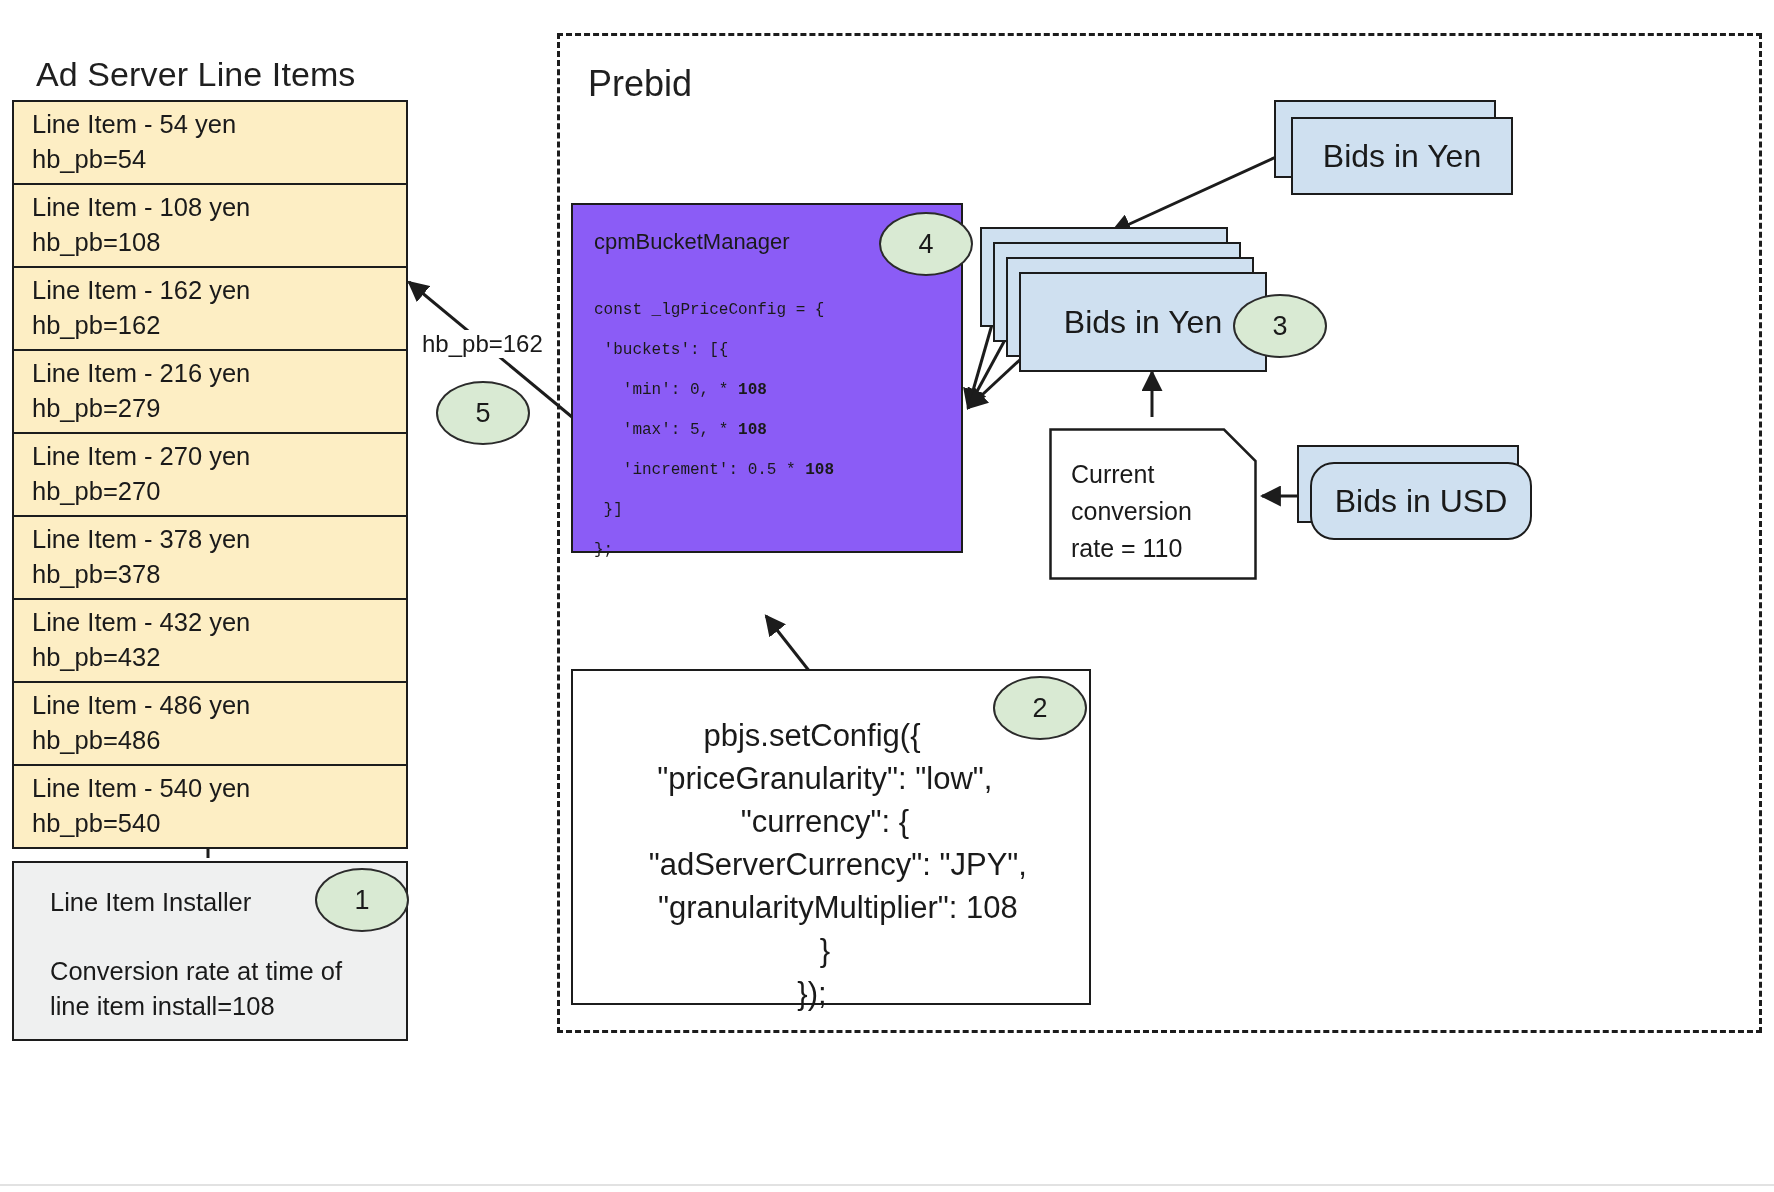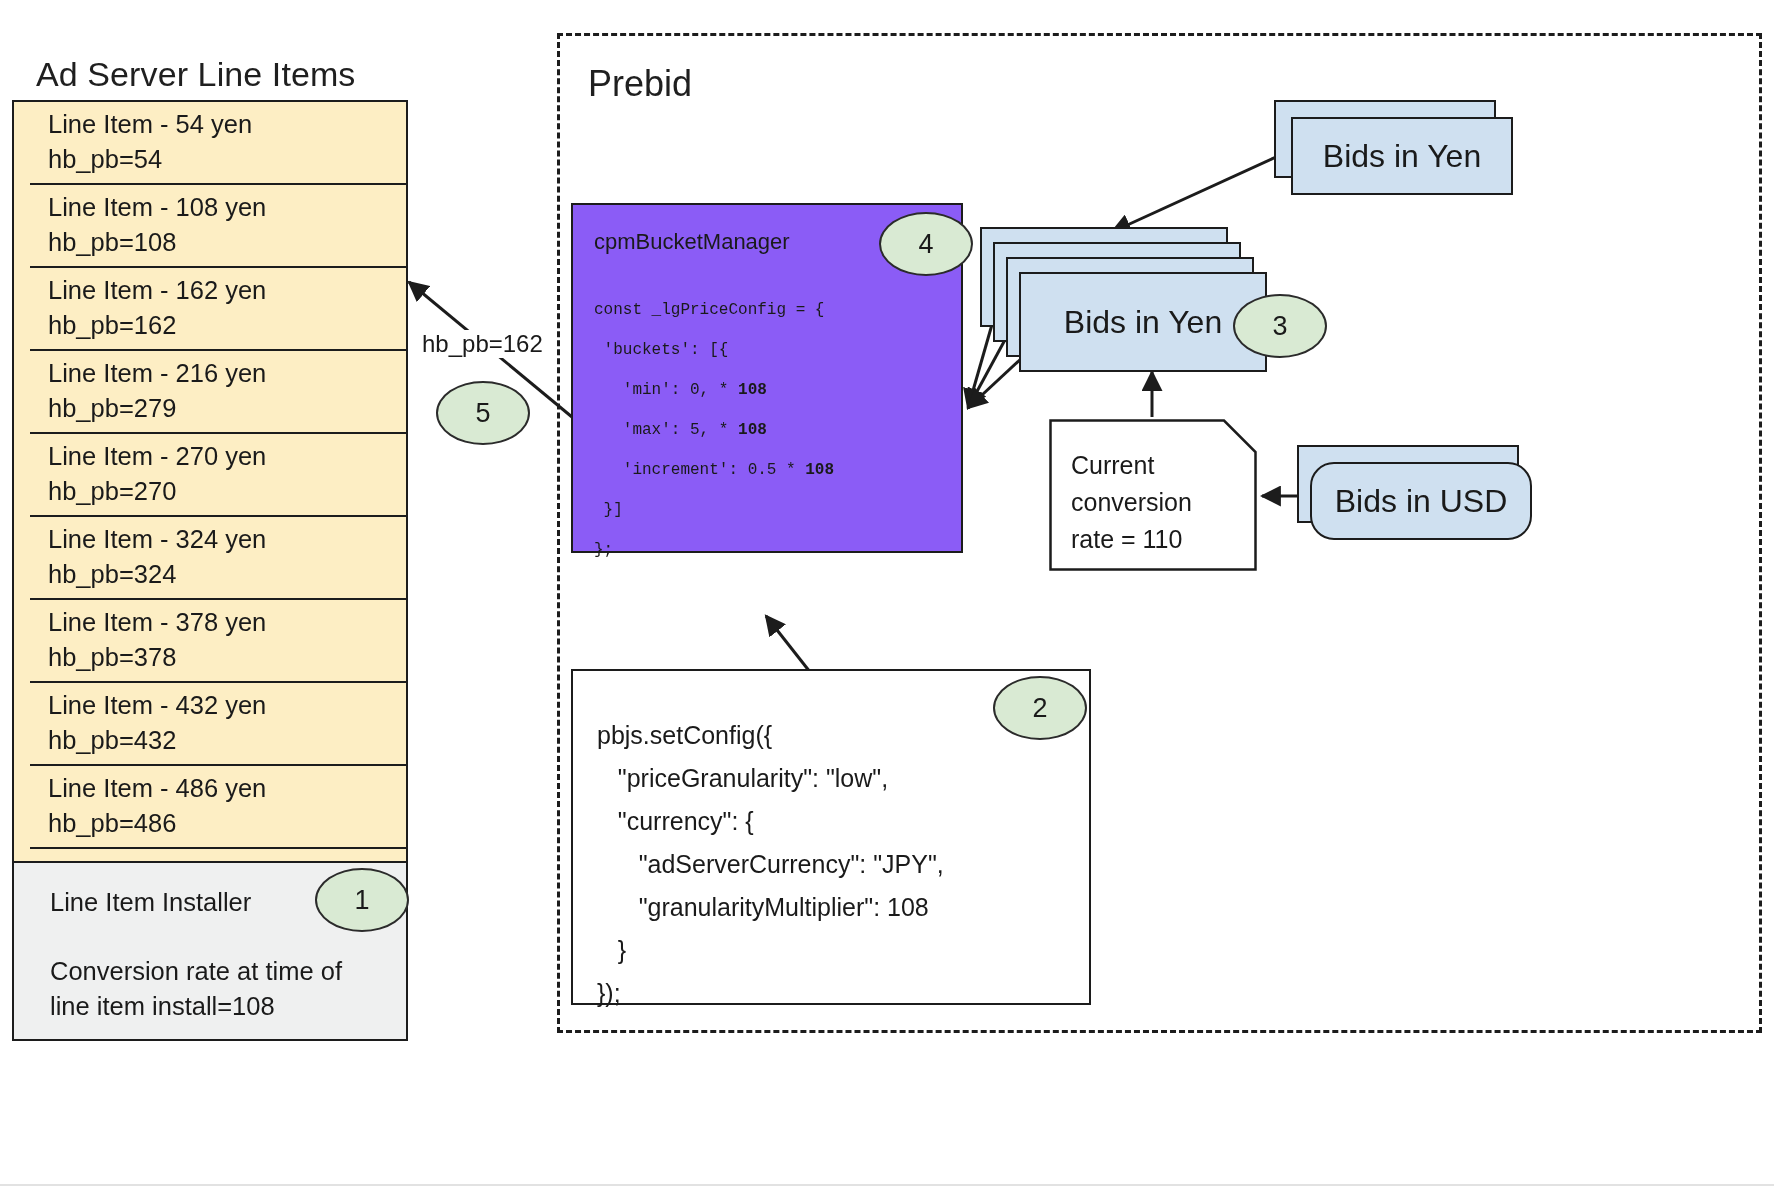--- a/index.html
+++ b/index.html
@@ -7,21 +7,21 @@
        font-family:"Liberation Sans",sans-serif;color:#1a1a1a;}
   #stage{position:absolute;left:0;top:0;width:1774px;height:1192px;}
   svg.layer{position:absolute;left:0;top:0;width:1774px;height:1192px;overflow:visible;pointer-events:none;}
 
   .abs{position:absolute;box-sizing:border-box;}
 
   
   #ad-server-title{left:36px;top:55px;font-size:34px;color:#1f1f1f;letter-spacing:.1px;}
 
   #line-items{left:12px;top:100px;width:396px;border:2.5px solid #1c1c1c;background:#fdeec4;}
-  .li-row{border-bottom:2.5px solid #1c1c1c;padding:5px 0 6px 18px;margin-left:16px;}
+  .li-row{border-bottom:2.5px solid #1c1c1c;padding:5px 0 6px 18px;}
   .li-row:last-child{border-bottom:none;}
   .li-line{font-size:25.5px;line-height:35px;white-space:nowrap;}
 
   #installer-box{left:12px;top:861px;width:396px;height:180px;background:#eff0f0;
                  border:2.5px solid #1c1c1c;padding:22px 18px 0 36px;}
   .inst-line{font-size:25.5px;line-height:35px;}
   #inst-title{margin-bottom:34px;}
 
   
   #prebid-box{left:557px;top:33px;width:1205px;height:1000px;border:3px dashed #1c1c1c;background:transparent;}
@@ -29,21 +29,21 @@
 
   
   #cpm-box{left:571px;top:203px;width:392px;height:350px;background:#8b5cf6;border:2.5px solid #1c1c1c;padding-left:48px;}
   #cpm-title{position:absolute;left:21px;top:24px;font-size:22px;font-family:"Liberation Sans",sans-serif;}
   #cpm-code{position:absolute;left:21px;top:85px;font-family:"Liberation Mono","DejaVu Sans Mono",monospace;
             font-size:16px;line-height:40px;white-space:pre;}
   #cpm-code b{font-weight:bold;}
 
   
   #setconfig-box{left:571px;top:669px;width:520px;height:336px;background:#ffffff;border:2.5px solid #1c1c1c;}
-  #setconfig-code{position:absolute;left:24px;top:43px;font-size:25px;line-height:43px;white-space:pre;}
+  #setconfig-code{position:absolute;left:24px;top:43px;font-size:31px;line-height:43px;white-space:pre;text-align:center;}
 
   
   .card{position:absolute;background:#cfe0f0;border:2.5px solid #1c1c1c;box-sizing:border-box;}
   .card-label{position:absolute;left:0;right:0;top:50%;transform:translateY(-50%);
               text-align:center;font-size:32px;white-space:nowrap;}
 
   
   #yen-tr-a{left:1274px;top:100px;width:222px;height:78px;}
   #yen-tr-b{left:1291px;top:117px;width:222px;height:78px;}
 
@@ -51,21 +51,21 @@
   #yen-m-a{left:980px;top:227px;width:248px;height:100px;}
   #yen-m-b{left:993px;top:242px;width:248px;height:100px;}
   #yen-m-c{left:1006px;top:257px;width:248px;height:100px;}
   #yen-m-d{left:1019px;top:272px;width:248px;height:100px;}
 
   
   #usd-a{left:1297px;top:445px;width:222px;height:78px;}
   #usd-b{left:1310px;top:462px;width:222px;height:78px;border-radius:24px;}
 
   
-  #conv-note{left:1049px;top:419px;width:208px;height:187px;}
+  #conv-note{left:1049px;top:428px;width:208px;height:187px;}
   #conv-note .note-txt{position:absolute;left:22px;top:28px;font-size:25px;line-height:37px;white-space:pre;}
 
   
   .badge{position:absolute;width:90px;height:60px;border-radius:50%;background:#d9ead3;
          border:2.5px solid #2b2b2b;display:flex;align-items:center;justify-content:center;
          font-size:27px;color:#1a1a1a;}
   #badge-1{left:315px;top:868px;}
   #badge-2{left:993px;top:676px;}
   #badge-3{left:1233px;top:294px;}
   #badge-4{left:879px;top:212px;}
@@ -121,24 +121,20 @@
       <div class="li-line">Line Item - 162 yen</div>
       <div class="li-line">hb_pb=162</div>
     </div>
     <div class="li-row">
       <div class="li-line">Line Item - 216 yen</div>
       <div class="li-line">hb_pb=279</div>
     </div>
     <div class="li-row">
       <div class="li-line">Line Item - 270 yen</div>
       <div class="li-line">hb_pb=270</div>
-    </div>
-    <div class="li-row">
-      <div class="li-line">Line Item - 324 yen</div>
-      <div class="li-line">hb_pb=324</div>
     </div>
     <div class="li-row">
       <div class="li-line">Line Item - 378 yen</div>
       <div class="li-line">hb_pb=378</div>
     </div>
     <div class="li-row">
       <div class="li-line">Line Item - 432 yen</div>
       <div class="li-line">hb_pb=432</div>
     </div>
     <div class="li-row">

